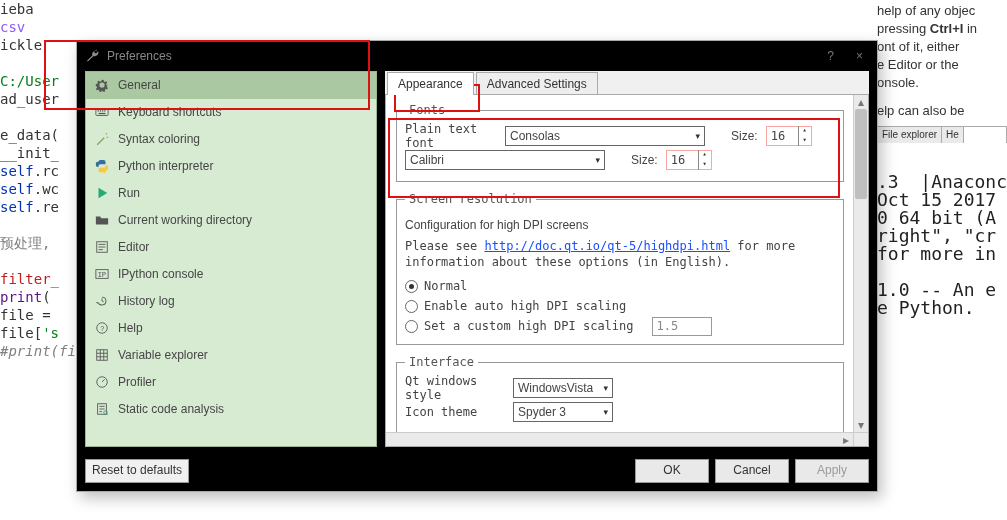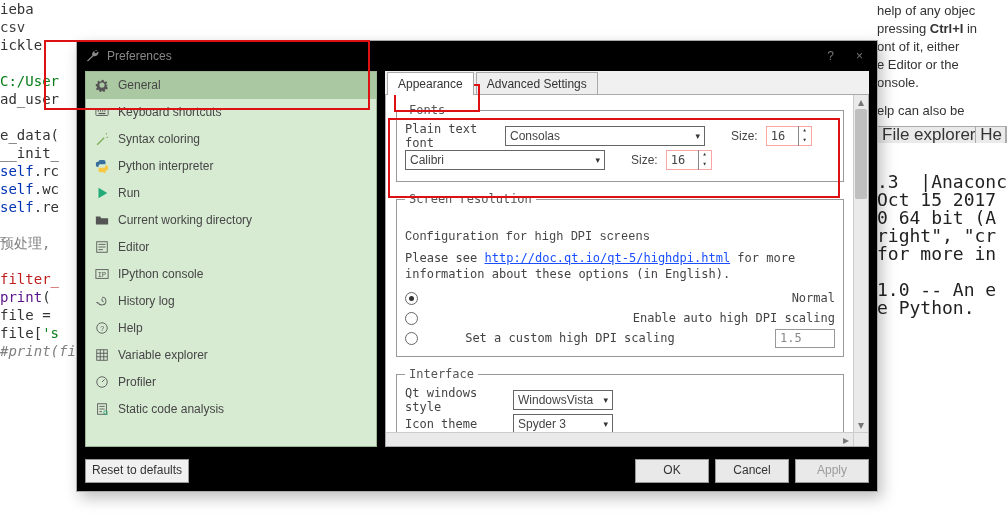--- a/index.html
+++ b/index.html
@@ -26,21 +26,21 @@
   }
   .bg-editor .code {
     position: absolute;
     left: 0; top: 0;
     padding: 0;
   }
   .tok-kw { color: #0033b3; }
   .tok-fn { color: #5b138b; }
   .tok-str { color: #067d17; }
   .tok-comm { color: #808080; font-style: italic; }
-  .tok-cn { color: #404040; }
+  .tok-cn { color: #8b5cf6; }
   .tok-chin { color: #808080; }
   .tok-err { color: #c02020; }
   .tok-path { color: #067d17; }
 
   .bg-right {
     position: absolute;
     right: 0; top: 0;
     width: 130px;
     padding: 2px 0 0 4px;
     font-family: "Segoe UI", Tahoma, sans-serif;
@@ -48,21 +48,21 @@
     color: #333;
     line-height: 18px;
   }
   .bg-right b { font-weight: bold; }
   .bg-right .tab-row {
     margin-top: 6px;
     border: 1px solid #aaa;
     border-bottom: none;
     height: 16px;
     display: flex;
-    font-size: 17px;
+    font-size: 10px;
     color: #333;
   }
   .bg-right .tab {
     border-right: 1px solid #aaa;
     padding: 0 4px;
     height: 16px;
     line-height: 16px;
     background: #eaeaea;
     white-space: nowrap;
     overflow: hidden;
@@ -296,21 +296,20 @@
     display: flex;
     flex-direction: column;
     border-left: 1px solid #888;
   }
   .spinner .btns div { flex:1; font-size:7px; line-height:8px; text-align:center; color:#333; }
 
   .radio-row {
     display: flex; align-items: center; gap: 6px;
     height: 20px;
     font-family: Consolas, "SimSun", monospace;
-    justify-content: space-between;
   }
   .radio {
     width: 11px; height: 11px; border: 1px solid #666; border-radius: 50%;
     display: inline-flex; align-items: center; justify-content: center;
   }
   .radio .dot { width: 5px; height: 5px; border-radius: 50%; background: #333; }
 
   .num-input {
     width: 54px; height: 17px; border: 1px solid #999;
     background: #fff; padding-left: 4px;
@@ -582,21 +581,21 @@
                   <div class="btns">
                       <div>▴</div>
                       <div>▾</div>
                     </div>
                 </div>
               </div>
             </fieldset>
 
             <fieldset class="group">
               <legend>Screen resolution</legend>
-              <div style="margin:18px 0 6px 0; font-family:Liberation Mono, monospace">Configuration for high DPI screens</div>
+              <div style="margin:6px 0 6px 0; font-family:Liberation Sans, sans-serif">Configuration for high DPI screens</div>
               <div style="margin-bottom:6px; font-family:Consolas,'SimSun',monospace; line-height:16px">
                 <span>Please see </span><a class="link">http://doc.qt.io/qt-5/highdpi.html</a><span> for more information about these options (in English).</span>
               </div>
               <div class="radio-row">
                 <span class="radio">
                     <span class="dot"></span>
                   </span>
                 <span>Normal</span>
               </div>
               <div class="radio-row">

